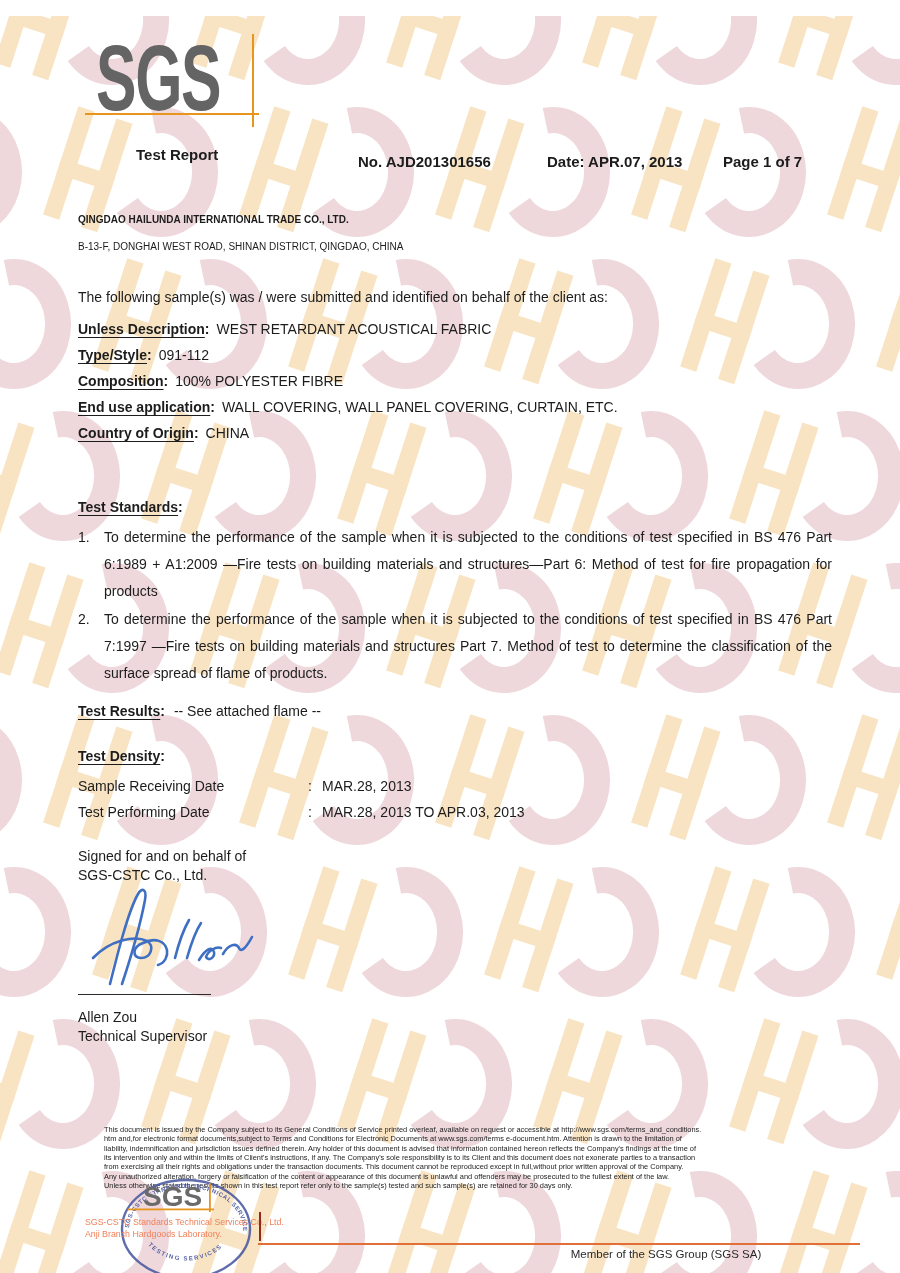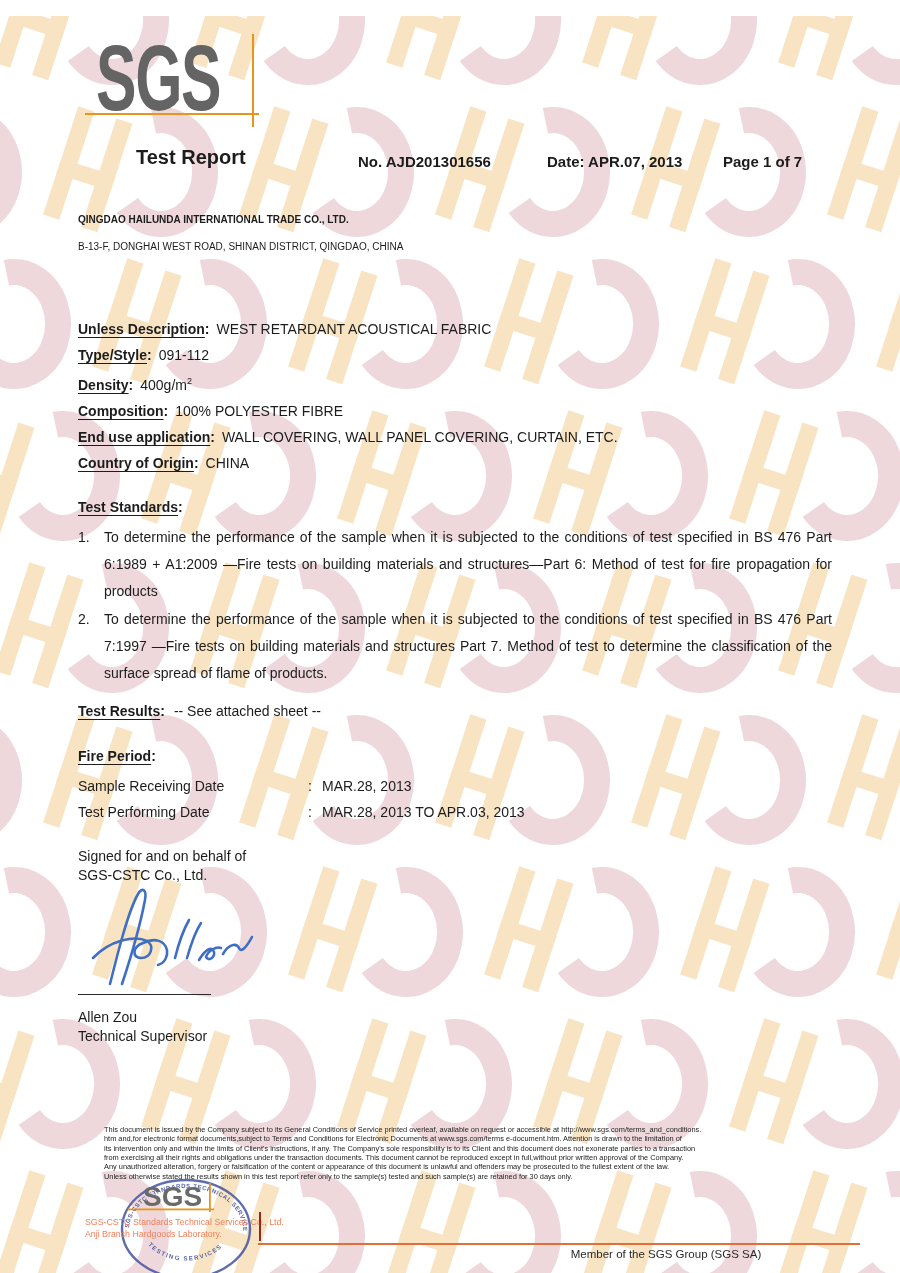--- a/index.html
+++ b/index.html
@@ -16,21 +16,21 @@
 
   
   .sgs-logo {
     position:absolute; left:96px; top:26px;
     font-size:92px; font-weight:bold; line-height:72px; color:#646464;
     transform:scaleX(0.66); transform-origin:left top; letter-spacing:-2px;
   }
   .logo-hline { position:absolute; left:85px; top:97px; width:174px; height:2px; background:#e8951e; }
   .logo-vline { position:absolute; left:252px; top:18px; width:2px; height:93px; background:#e8951e; }
 
-  .report-title { position:absolute; left:136px; top:130px; font-size:20px; font-weight:bold; }
+  .report-title { position:absolute; left:136px; top:130px; font-size:15px; font-weight:bold; }
   .hdr-no   { position:absolute; left:358px; top:137px; font-size:15px; font-weight:bold; }
   .hdr-date { position:absolute; left:547px; top:137px; font-size:15px; font-weight:bold; }
   .hdr-page { position:absolute; left:723px; top:137px; font-size:15px; font-weight:bold; }
 
   
   .client { position:absolute; left:78px; top:190px; width:752px; line-height:27px; font-size:10px; }
   .client .name { font-weight:bold; }
   .intro { position:absolute; left:78px; top:273px; width:752px; font-size:14px; }
 
   .fields { position:absolute; left:78px; top:300px; width:752px; font-size:14px; }
@@ -173,34 +173,32 @@
     <div class="report-title">Test Report</div>
     <div class="hdr-no">No. AJD201301656</div>
     <div class="hdr-date">Date: APR.07, 2013</div>
     <div class="hdr-page">Page 1 of 7</div>
 
     <div class="client">
       <div class="name">QINGDAO HAILUNDA INTERNATIONAL TRADE CO., LTD.</div>
       <div>B-13-F, DONGHAI WEST ROAD, SHINAN DISTRICT, QINGDAO, CHINA</div>
     </div>
 
+    <div class="intro">The following sample(s) was / were submitted and identified on behalf of the client as:</div>
 
     <div class="fields">
 
         <div class="field-row">
           <span class="u-label">Unless Description</span><span class="b">:</span><span class="field-value"><span>WEST RETARDANT ACOUSTICAL FABRIC</span></span>
         </div>
 
         <div class="field-row">
           <span class="u-label">Type/Style</span><span class="b">:</span><span class="field-value"><span>091-112</span></span>
         </div>
 
-        <div class="field-row">
-          <span class="u-label">Density</span><span class="b">:</span><span class="field-value"><span>400g/m</span><sup>2</sup></span>
-        </div>
 
         <div class="field-row">
           <span class="u-label">Composition</span><span class="b">:</span><span class="field-value"><span>100% POLYESTER FIBRE</span></span>
         </div>
 
         <div class="field-row">
           <span class="u-label">End use application</span><span class="b">:</span><span class="field-value"><span>WALL COVERING, WALL PANEL COVERING, CURTAIN, ETC.</span></span>
         </div>
 
         <div class="field-row">
@@ -218,25 +216,25 @@
           <span class="ol-text">To determine the performance of the sample when it is subjected to the conditions of test specified in BS 476 Part 6:1989 + A1:2009 —Fire tests on building materials and structures—Part 6: Method of test for fire propagation for products</span>
         </div>
 
         <div class="ol-item">
           <span class="ol-num">2.</span>
           <span class="ol-text">To determine the performance of the sample when it is subjected to the conditions of test specified in BS 476 Part 7:1997 —Fire tests on building materials and structures Part 7. Method of test to determine the classification of the surface spread of flame of products.</span>
         </div>
       </div>
 
     <div class="results-line">
-      <span class="u-label">Test Results</span><span class="b">:</span><span class="val">-- See attached sheet --</span>
+      <span class="u-label">Test Results</span><span class="b">:</span><span class="val">-- See attached flame --</span>
     </div>
 
     <div class="section-heading period-heading">
-      <span class="u-label">Fire Period</span><span class="b">:</span>
+      <span class="u-label">Test Density</span><span class="b">:</span>
     </div>
     <div class="period-rows">
 
         <div class="period-row">
           <span class="period-label">Sample Receiving Date</span>
           <span class="period-colon">:</span>
           <span class="period-value">MAR.28, 2013</span>
         </div>
 
         <div class="period-row">
@@ -266,20 +264,21 @@
       <div>Allen Zou</div>
       <div>Technical Supervisor</div>
     </div>
 
     <div class="legal">
 
         <div>This document is issued by the Company subject to its General Conditions of Service printed overleaf, available on request or accessible at http://www.sgs.com/terms_and_conditions.</div>
 
         <div>htm and,for electronic format documents,subject to Terms and Conditions for Electronic Documents at www.sgs.com/terms e-document.htm. Attention is drawn to the limitation of</div>
 
+        <div>liability, indemnification and jurisdiction issues defined therein. Any holder of this document is advised that information contained hereon reflects the Company's findings at the time of</div>
 
         <div>its intervention only and within the limits of Client's instructions, if any. The Company's sole responsibility is to its Client and this document does not exonerate parties to a transaction</div>
 
         <div>from exercising all their rights and obligations under the transaction documents. This document cannot be reproduced except in full,without prior written approval of the Company.</div>
 
         <div>Any unauthorized alteration, forgery or falsification of the content or appearance of this document is unlawful and offenders may be prosecuted to the fullest extent of the law.</div>
 
         <div>Unless otherwise stated the results shown in this test report refer only to the sample(s) tested and such sample(s) are retained for 30 days only.</div>
       </div>
 

